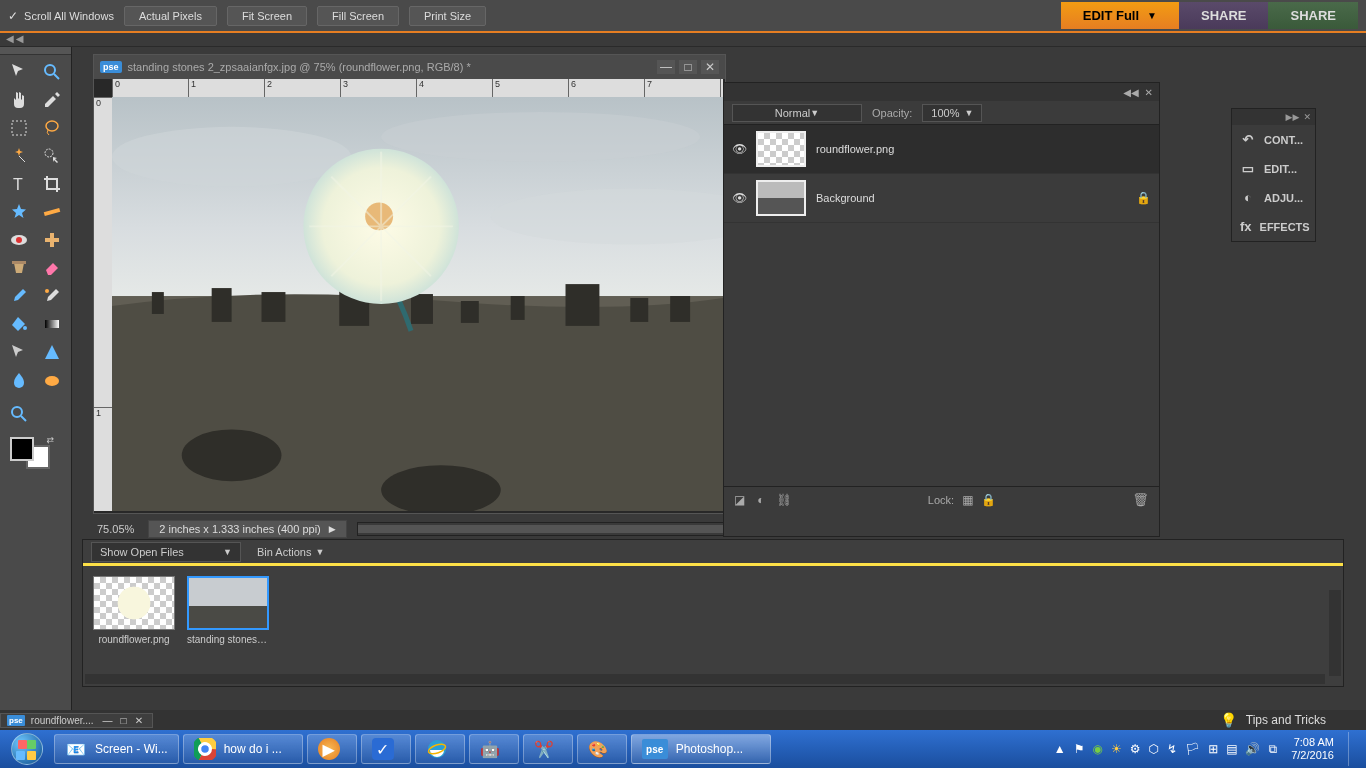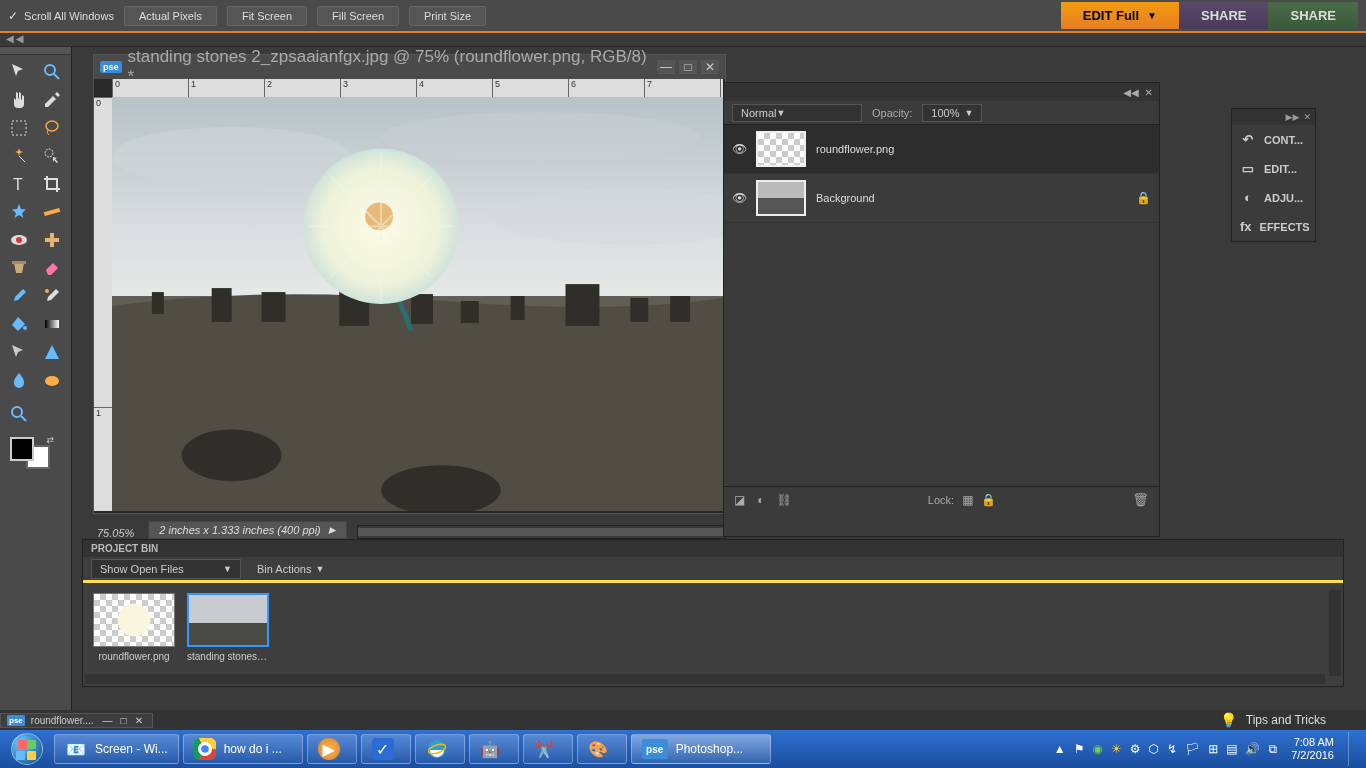--- a/index.html
+++ b/index.html
@@ -30,47 +30,47 @@
 .tool-palette .zoom-single{padding:4px 4px; }
 .color-swatch{position:relative; width:40px; height:32px; margin:6px 0 0 10px;}
 .color-swatch .fg{position:absolute; left:0; top:0; width:24px; height:24px; background:#000; border:2px solid #ccc; z-index:2;}
 .color-swatch .bg{position:absolute; right:0; bottom:0; width:24px; height:24px; background:#fff; border:2px solid #666; z-index:1;}
 .color-swatch .mini{position:absolute; right:-4px; top:-2px; font-size:9px; color:#ccc;}
 
 
 .doc-window{position:absolute; left:93px; top:7px; width:633px; height:460px; background:#282828; border:1px solid #555;}
 .doc-titlebar{height:24px; background:#4a4a4a; display:flex; align-items:center; padding:0 6px; gap:6px;}
 .doc-titlebar .pse-badge{background:#3a8dd8;color:#fff;font-size:9px;font-weight:bold;padding:1px 3px;border-radius:2px;}
-.doc-titlebar .title-text{flex:1; color:#aaa; font-size:17px;}
+.doc-titlebar .title-text{flex:1; color:#aaa; font-size:11px;}
 .doc-titlebar .win-btns{display:flex; gap:4px;}
 .doc-titlebar .win-btns span{width:18px;height:14px;display:flex;align-items:center;justify-content:center;color:#ccc;font-size:12px;background:#555;cursor:pointer;}
 .doc-ruler-h{position:absolute; left:18px; right:2px; top:24px; height:18px; background:#ddd; overflow:hidden;}
 .doc-ruler-h .tick{position:absolute; top:0; bottom:0; border-left:1px solid #666;}
 .doc-ruler-h .tick.big::after{content:attr(data-n); position:absolute; left:2px; top:0; font-size:9px; color:#333;}
 .doc-ruler-v{position:absolute; left:0; top:42px; bottom:2px; width:18px; background:#ddd;}
 .doc-ruler-v .tick{position:absolute; left:0; right:0; border-top:1px solid #666;}
 .doc-ruler-v .tick.big::after{content:attr(data-n); position:absolute; left:2px; top:0; font-size:9px; color:#333;}
 .doc-canvas{position:absolute; left:18px; top:42px; right:2px; bottom:2px; overflow:hidden; background:#444;}
 .doc-canvas svg{width:100%;height:100%;display:block;}
 
 
-.doc-status{position:absolute; left:93px; top:472px; height:20px; width:633px; display:flex; align-items:flex-end; gap:10px;font-style:italic;}
+.doc-status{position:absolute; left:93px; top:472px; height:20px; width:633px; display:flex; align-items:center; gap:10px;}
 .doc-status .zoom{color:#ccc; font-size:11px; padding:0 4px;}
 .doc-status .info{background:#555; color:#ddd; font-size:11px; padding:2px 10px; border:1px solid #444; display:flex; align-items:center; gap:8px;}
 .doc-status .info .tri{font-size:9px;}
 .doc-status .hscroll{flex:1; height:14px; background:#3a3a3a; border:1px solid #222; position:relative;}
 .doc-status .hscroll::before{content:""; position:absolute; left:0;right:0;top:2px;bottom:2px;background:#555;}
 
 
 .layers-panel{position:absolute; left:723px; top:35px; width:437px; height:455px; background:#3b3b3b; border:1px solid #222;}
 .layers-hdr{height:18px; background:#333; display:flex; align-items:center; justify-content:flex-end; padding:0 6px; gap:6px;}
 .layers-hdr span{color:#aaa; font-size:10px; cursor:pointer;}
 .layers-title{background:#2a2a2a; color:#bbb; font-size:11px; font-weight:bold; padding:4px 10px; border-bottom:1px solid #111;}
 .layers-opts{height:24px; display:flex; align-items:center; gap:10px; padding:0 8px; border-bottom:1px solid #222;}
-.layers-opts .blend-sel{background:#333;border:1px solid #555;color:#ccc;font-size:11px;padding:2px 8px;width:130px;display:flex;justify-content:flex-start;align-items:center;}
+.layers-opts .blend-sel{background:#333;border:1px solid #555;color:#ccc;font-size:11px;padding:2px 8px;width:130px;display:flex;justify-content:center;align-items:center;}
 .layers-opts .op-label{color:#aaa;font-size:11px;}
 .layers-opts .op-val{background:#333;border:1px solid #555;color:#ccc;font-size:11px;padding:2px 8px;width:60px;display:flex;justify-content:space-between;align-items:center;}
 .layers-list{position:relative; overflow:auto; height:calc(100% - 18px - 24px - 24px - 26px);}
 .layer-row{display:flex;align-items:center;gap:10px;padding:6px 8px;border-bottom:1px solid #333;}
 .layer-row.active{background:#2d2d2d;}
 .layer-row .eye{width:14px;color:#ddd;font-size:12px;cursor:pointer;}
 .layer-row .thumb{width:50px;height:36px;border:2px solid #eee;background:#888;}
 .layer-row .thumb.checker{background:repeating-conic-gradient(#ccc 0 25%, #fff 0 50%) 0 0/12px 12px;}
 .layer-row .thumb.landscape{background:linear-gradient(#bbb 0 50%, #555 50% 100%);}
 .layer-row .lname{color:#ddd;font-size:11px;flex:1;}
@@ -460,21 +460,20 @@
     <span class="ico">◐</span>
     <span>ADJU...</span>
   </div>
   <div class="item">
     <span class="ico">fx</span>
     <span>EFFECTS</span>
   </div>
 </div>
 
 <div class="project-bin" style="top:539px; height:148px;">
-  <div class="bin-title">PROJECT BIN</div>
   <div class="bin-bar">
     <div class="bin-sel">
       <span>Show Open Files</span>
       <span style="font-size:9px">▼</span>
     </div>
     <div class="bin-actions">
       <span>Bin Actions</span>
       <span style="font-size:9px">▼</span>
     </div>
   </div>

